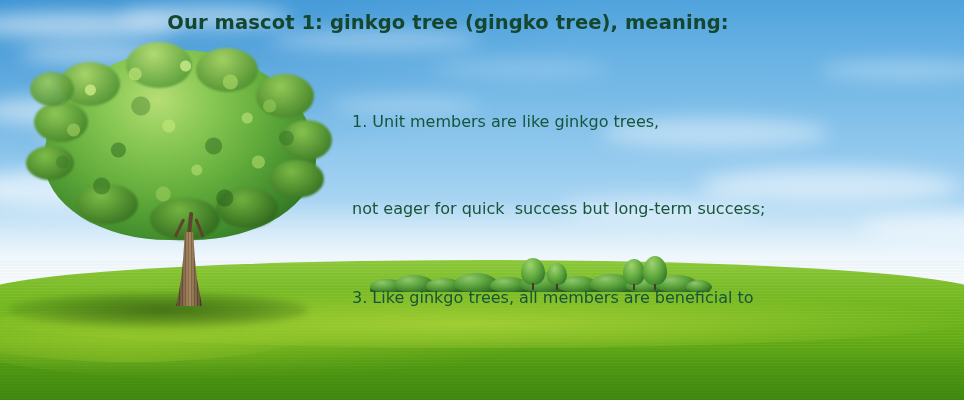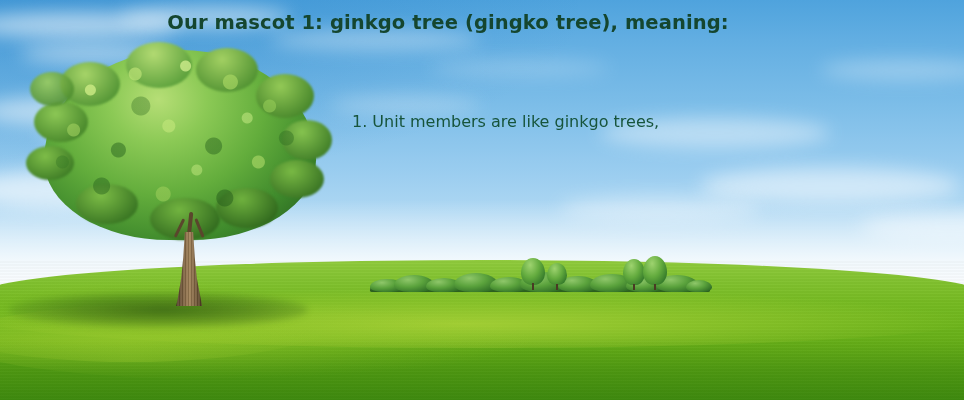--- a/index.html
+++ b/index.html
@@ -360,22 +360,24 @@
     </div>
     <div class="trunk"></div>
     <div class="trunk-tex"></div>
   </div>
 
   <div class="text-block">
     <div class="title">Our mascot 1: ginkgo tree (gingko tree), meaning:</div>
 
     <div class="para p1">
       <div>1. Unit members are like ginkgo trees,</div>
+      <div>not eager for quick  success but long-term success;</div>
     </div>
 
     <div class="para p2">
     </div>
 
     <div class="para p3">
+      <div>3. Like ginkgo trees, all members are beneficial to</div>
     </div>
   </div>
 
 </div>
 
 </body></html>

